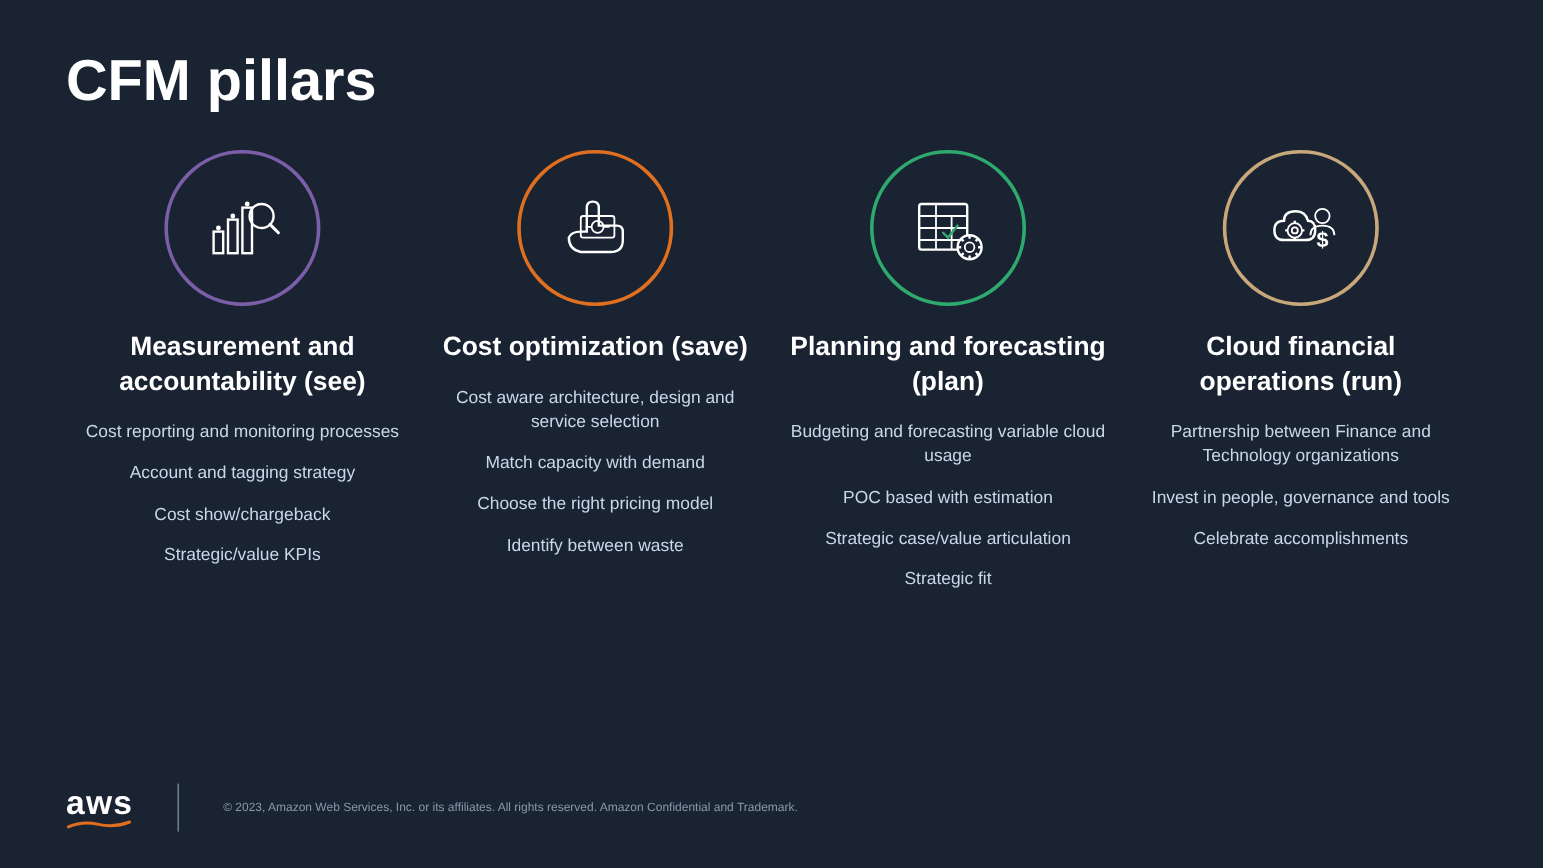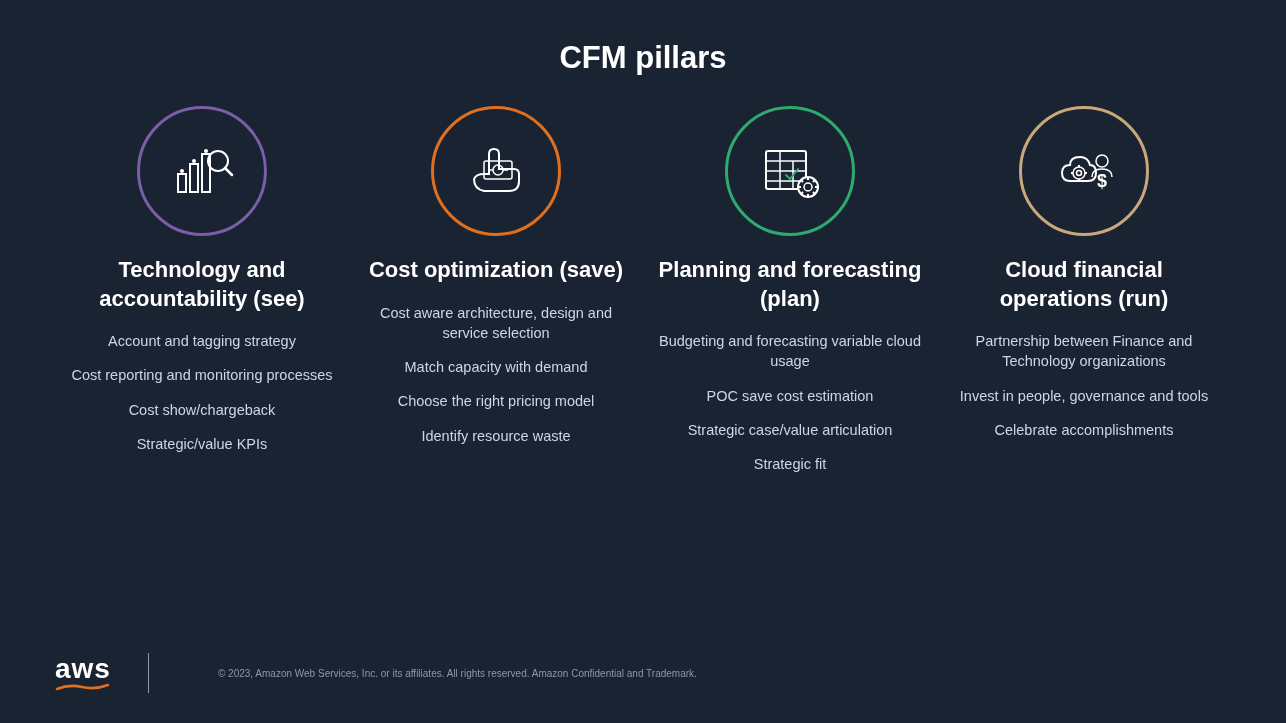--- a/index.html
+++ b/index.html
@@ -15,25 +15,24 @@
 
     .page-container {
       width: 100%;
       height: 100%;
       padding: 40px 55px 30px 55px;
       display: flex;
       flex-direction: column;
     }
 
     .page-title {
-      font-size: 31px;
+      font-size: 48px;
       font-weight: 800;
       color: #ffffff;
       margin-bottom: 30px;
-      text-align: center;
     }
 
     .pillars-section {
       display: flex;
       flex-direction: column;
       flex: 1;
     }
 
     .icons-row {
       display: flex;
@@ -114,21 +113,20 @@
     }
 
     .aws-swoosh {
       width: 55px;
       height: 8px;
     }
 
     .footer-text {
       font-size: 10px;
       color: #8899aa;
-      margin-left: 32px;
     }
 
     .divider {
       width: 1px;
       height: 40px;
       background: #8899aa;
       margin: 0 5px;
     }
   </style>
 </head>
@@ -211,44 +209,44 @@
           <circle cx="50" cy="22" r="6" stroke="#ffffff" stroke-width="1.5" fill="none"></circle>
           <path d="M40 38 Q40 30 50 30 Q60 30 60 38" stroke="#ffffff" stroke-width="1.5" fill="none"></path>
         </svg>
       </div>
 
     </div>
 
     <div class="pillars-grid">
 
       <div class="pillar-column">
-        <div class="pillar-title">Technology and accountability (see)</div>
-        <div class="pillar-items">
+        <div class="pillar-title">Measurement and accountability (see)</div>
+        <div class="pillar-items">
+          <div class="pillar-item">Cost reporting and monitoring processes</div>
           <div class="pillar-item">Account and tagging strategy</div>
-          <div class="pillar-item">Cost reporting and monitoring processes</div>
           <div class="pillar-item">Cost show/chargeback</div>
           <div class="pillar-item">Strategic/value KPIs</div>
         </div>
       </div>
 
       <div class="pillar-column">
         <div class="pillar-title">Cost optimization (save)</div>
         <div class="pillar-items">
           <div class="pillar-item">Cost aware architecture, design and service selection</div>
           <div class="pillar-item">Match capacity with demand</div>
           <div class="pillar-item">Choose the right pricing model</div>
-          <div class="pillar-item">Identify resource waste</div>
+          <div class="pillar-item">Identify between waste</div>
         </div>
       </div>
 
       <div class="pillar-column">
         <div class="pillar-title">Planning and forecasting (plan)</div>
         <div class="pillar-items">
           <div class="pillar-item">Budgeting and forecasting variable cloud usage</div>
-          <div class="pillar-item">POC save cost estimation</div>
+          <div class="pillar-item">POC based with estimation</div>
           <div class="pillar-item">Strategic case/value articulation</div>
           <div class="pillar-item">Strategic fit</div>
         </div>
       </div>
 
       <div class="pillar-column">
         <div class="pillar-title">Cloud financial operations (run)</div>
         <div class="pillar-items">
           <div class="pillar-item">Partnership between Finance and Technology organizations</div>
           <div class="pillar-item">Invest in people, governance and tools</div>

